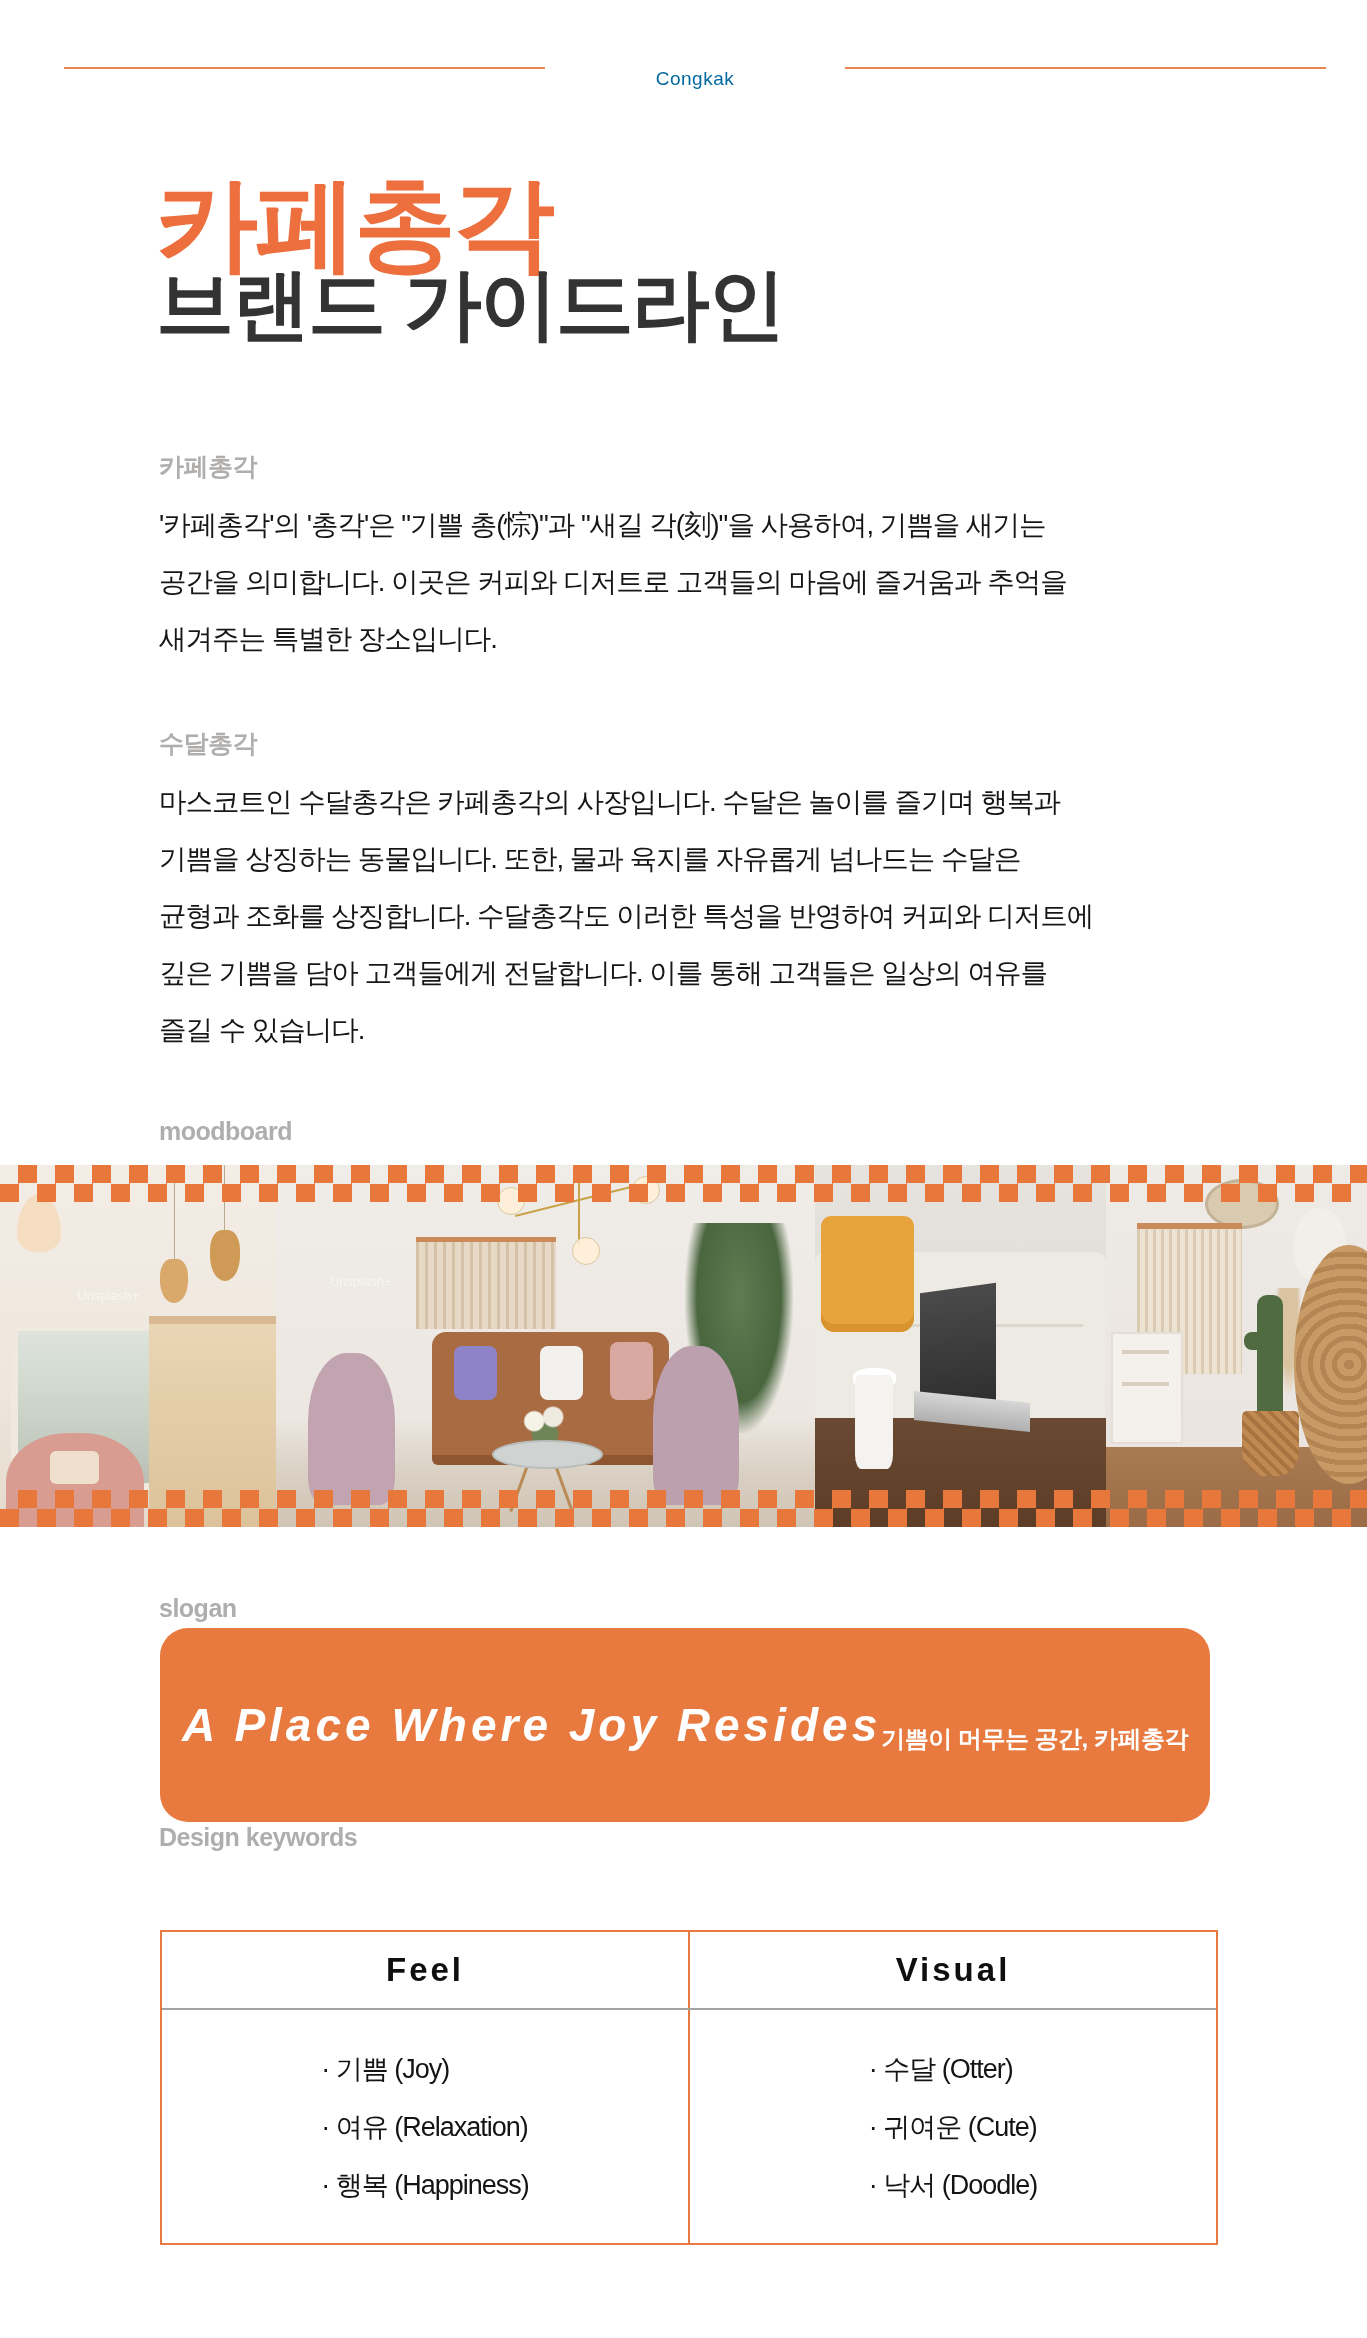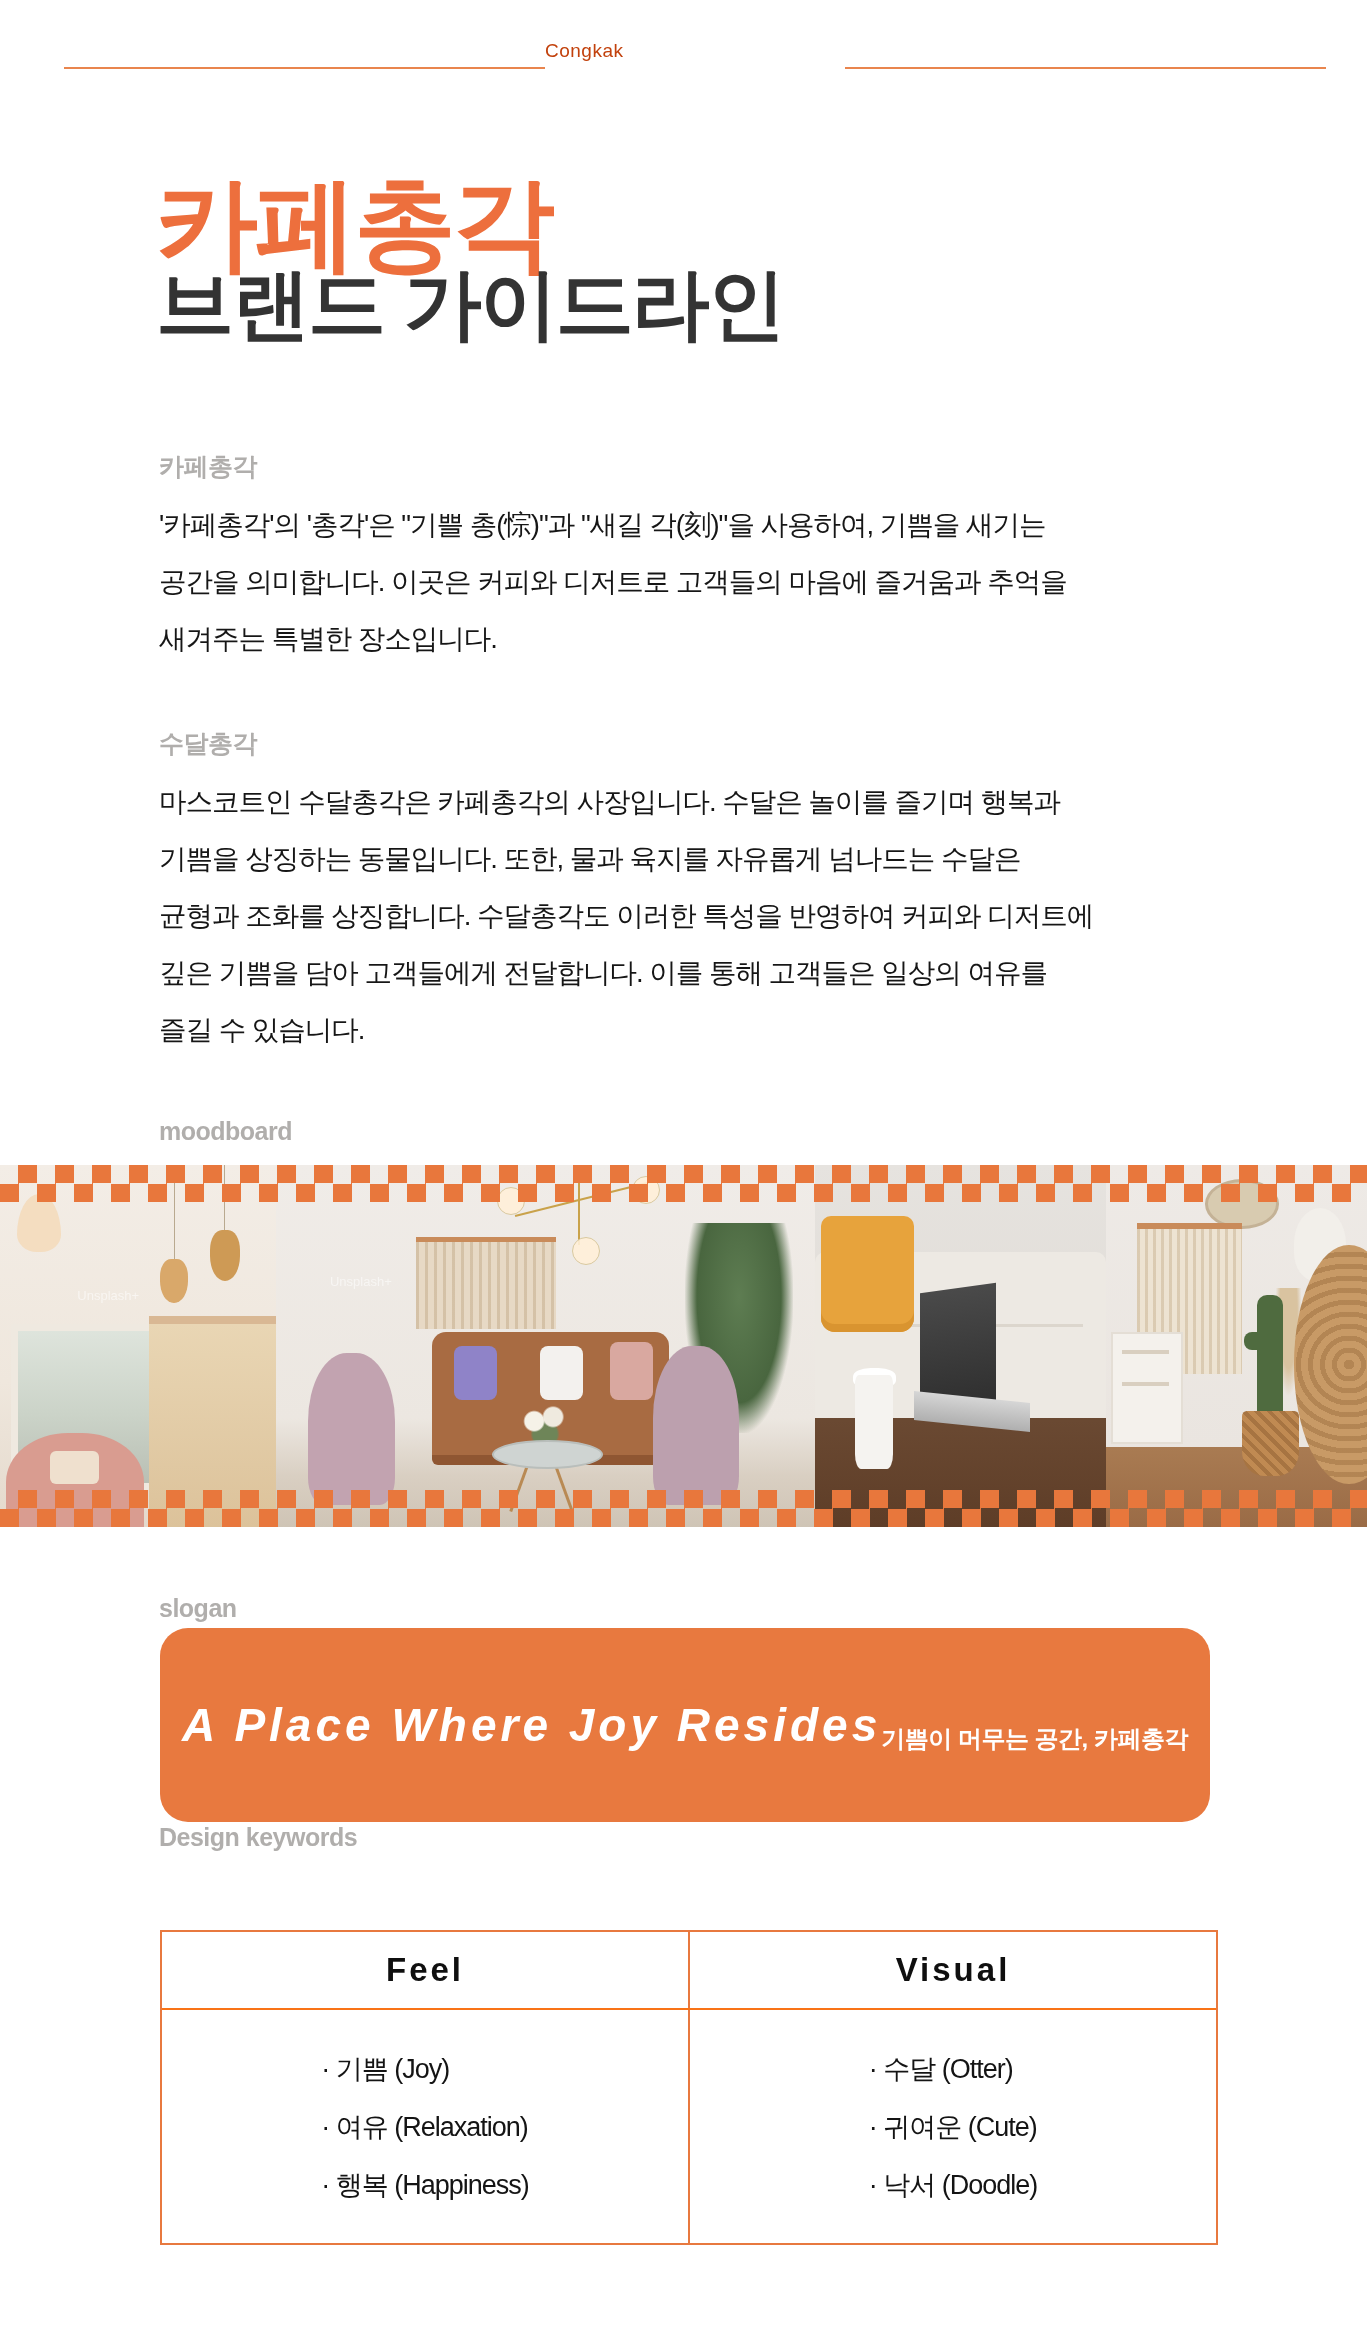--- a/index.html
+++ b/index.html
@@ -4,22 +4,22 @@
 <style>
   html,body{margin:0;padding:0;background:#ffffff;}
   .page{
     position:relative;width:1367px;height:2338px;background:#ffffff;overflow:hidden;
     font-family:"Liberation Sans","DejaVu Sans",sans-serif;color:#141414;
   }
   
   .hdr-rule{position:absolute;height:2px;background:#E9854E;top:67px;}
   .hdr-rule.left{left:64px;width:481px;}
   .hdr-rule.right{left:845px;width:481px;}
-  .hdr-brand{position:absolute;left:545px;width:300px;top:40px;text-align:left;
-    color:#c2410c;font-size:19px;font-weight:400;letter-spacing:.5px;}
+  .hdr-brand{position:absolute;left:545px;width:300px;top:68px;text-align:center;
+    color:#0369a1;font-size:19px;font-weight:400;letter-spacing:.5px;}
   
   .logo{position:absolute;left:156px;top:168px;font-size:102px;font-weight:800;
     color:#ED6F3D;letter-spacing:-3px;line-height:1.1;}
   .title{position:absolute;left:156px;top:258px;font-size:78px;font-weight:800;
     color:#333333;letter-spacing:-2px;line-height:1.2;margin:0;}
   
   .sec-label{position:absolute;left:159px;font-size:25px;font-weight:700;color:#b0aeac;letter-spacing:-.5px;}
   .para{position:absolute;left:159px;width:1000px;font-size:27.5px;font-weight:500;
     color:#161616;letter-spacing:-1px;}
   .para .line{height:57px;line-height:40px;}
@@ -99,21 +99,21 @@
   .p4 .pampas{right:24%;top:34%;width:12%;height:34%;background:
     radial-gradient(ellipse at 50% 20%,#D9C3A0 0 40%,transparent 60%);}
   
   .slogan-box{position:absolute;left:160px;top:1628px;width:1050px;height:194px;background:#E8793F;
     border-radius:28px;display:flex;flex-direction:row;align-items:center;justify-content:center;}
   .slogan-head{color:#ffffff;font-size:46px;font-weight:800;font-style:italic;letter-spacing:4px;}
   .slogan-sub{color:#ffffff;font-size:24px;font-weight:600;letter-spacing:-.5px;margin-top:28px;}
   
   .kw-table{position:absolute;left:160px;top:1930px;width:1058px;height:315px;
     border:2px solid #E8793F;box-sizing:border-box;display:flex;flex-direction:column;}
-  .kw-head{display:flex;height:76px;border-bottom:2px solid #f97316;}
+  .kw-head{display:flex;height:76px;border-bottom:2px solid #a3a3a3;}
   .kw-body{display:flex;flex:1;}
   .kw-cell{flex:1;display:flex;align-items:center;justify-content:center;}
   .kw-cell.left-col{border-right:2px solid #E8793F;}
   .kw-head .kw-cell{font-size:33px;font-weight:700;color:#0f0f0f;letter-spacing:3px;}
   .kw-items{text-align:left;font-size:27px;font-weight:500;color:#141414;letter-spacing:-1px;}
   .kw-items div{line-height:58px;}
 </style>
 </head>
 <body>
 

